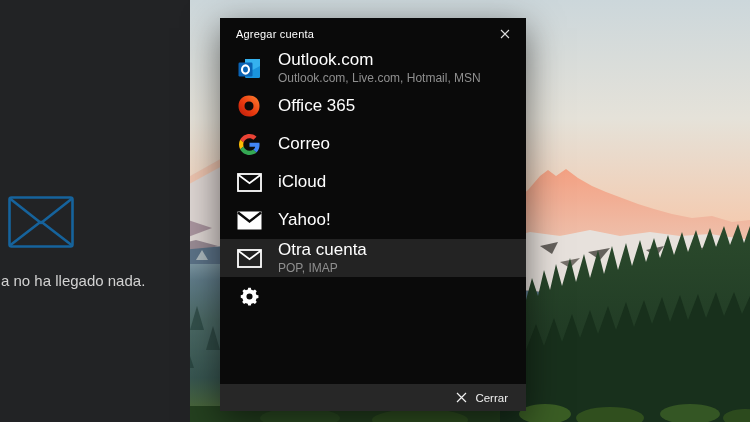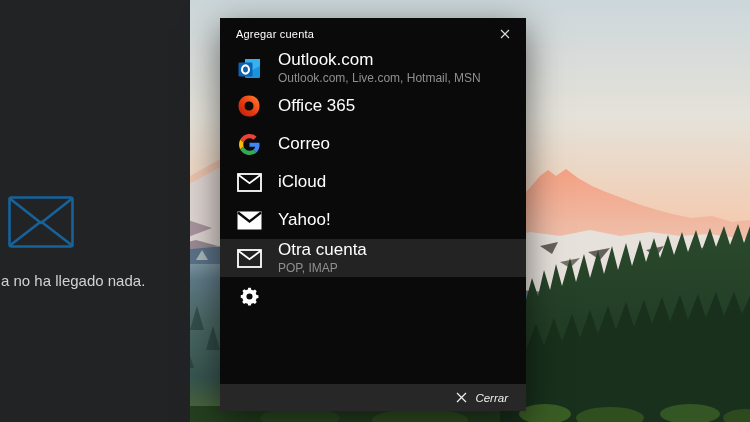--- a/index.html
+++ b/index.html
@@ -23,21 +23,21 @@
   .desc { margin:8px 16px 0 16px; font-size:12px; line-height:1.42; color:#e3e3e3; }
   .list { margin-top:5px; }
   .row { display:flex; align-items:center; gap:16px; padding:0 16px; min-height:38px; cursor:pointer; }
   .row.highlight { background:#232323; }
   .row-icon { width:26px; height:26px; flex:none; display:flex; align-items:center; justify-content:center; }
   .row-text { display:flex; flex-direction:column; justify-content:center; }
   .row-title { font-size:17px; color:#ffffff; line-height:1.18; }
   .row-sub { font-size:12px; color:#8f8f8f; line-height:1.25; }
   .dlg-footer { margin-top:auto; height:27px; background:#272727; display:flex; align-items:center; justify-content:flex-end; padding:0 12px; }
   .close-btn { display:flex; align-items:center; gap:8px; background:none; border:none; color:#f0f0f0;
-               font-size:11.5px; font-family:inherit; cursor:pointer; padding:2px 6px;font-style:italic; }
+               font-size:11.5px; font-family:inherit; cursor:pointer; padding:2px 6px; }
 </style>
 </head>
 <body>
 
 <div class="stage">
 
   <svg class="wallpaper" width="750" height="422" viewBox="0 0 750 422" preserveAspectRatio="none">
     <defs>
       <linearGradient id="sky" x1="0" y1="0" x2="0" y2="1">
         <stop offset="0" stop-color="#ccd7db"></stop>

